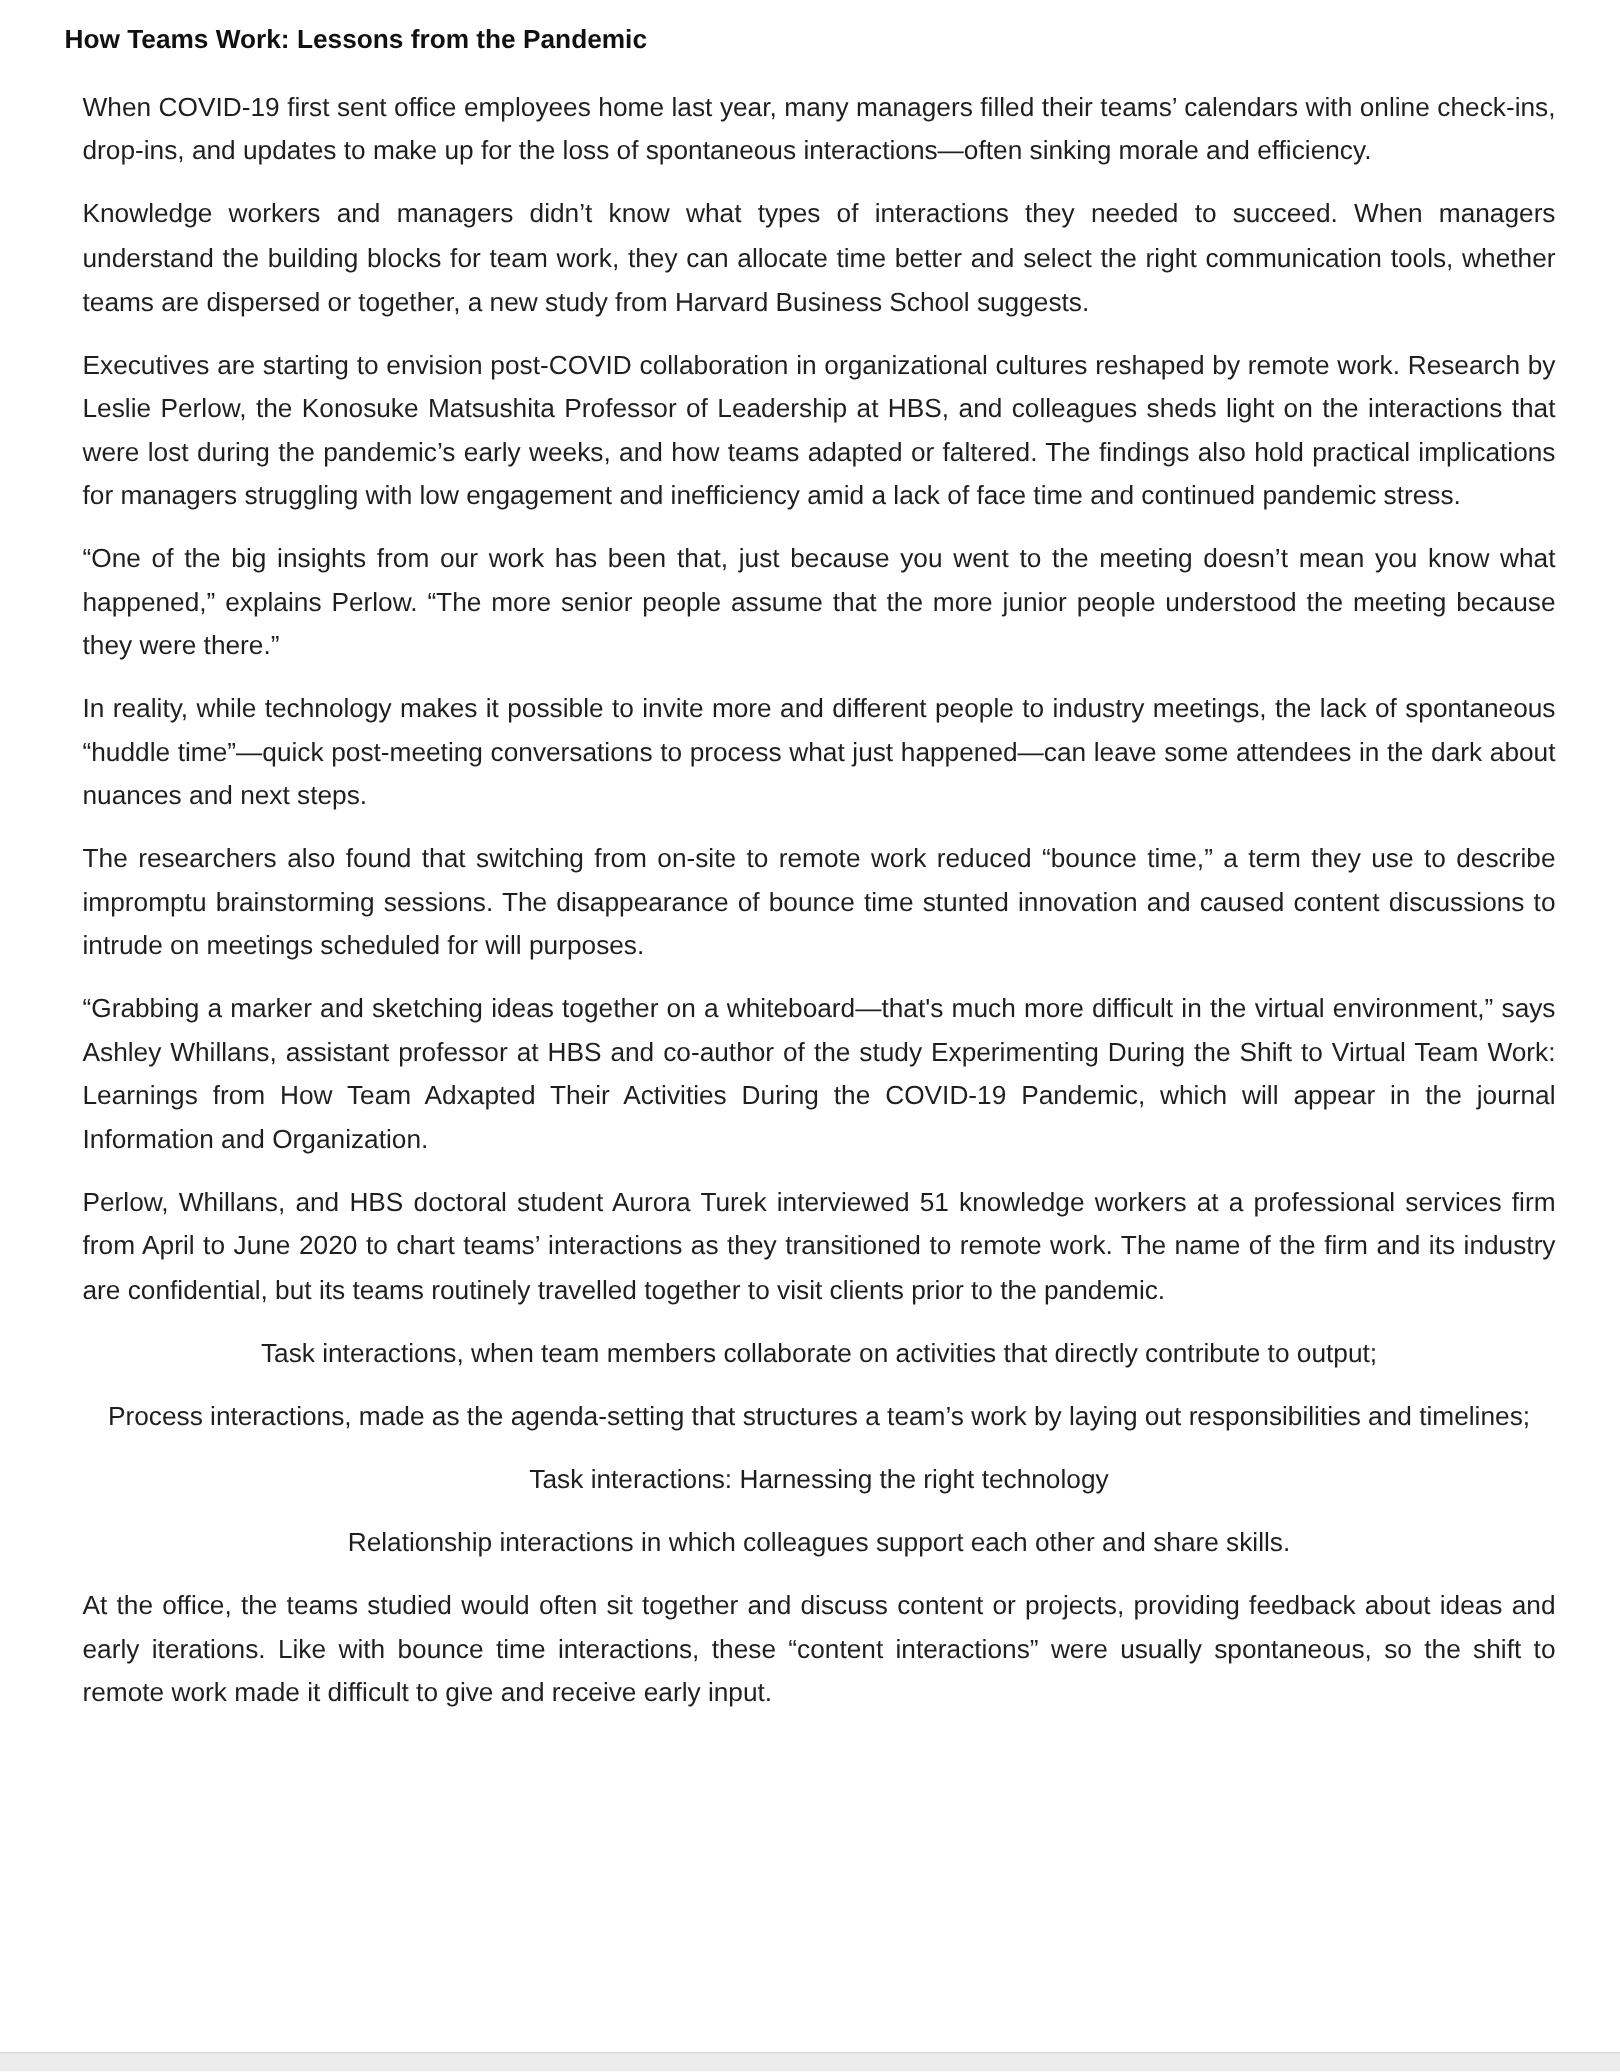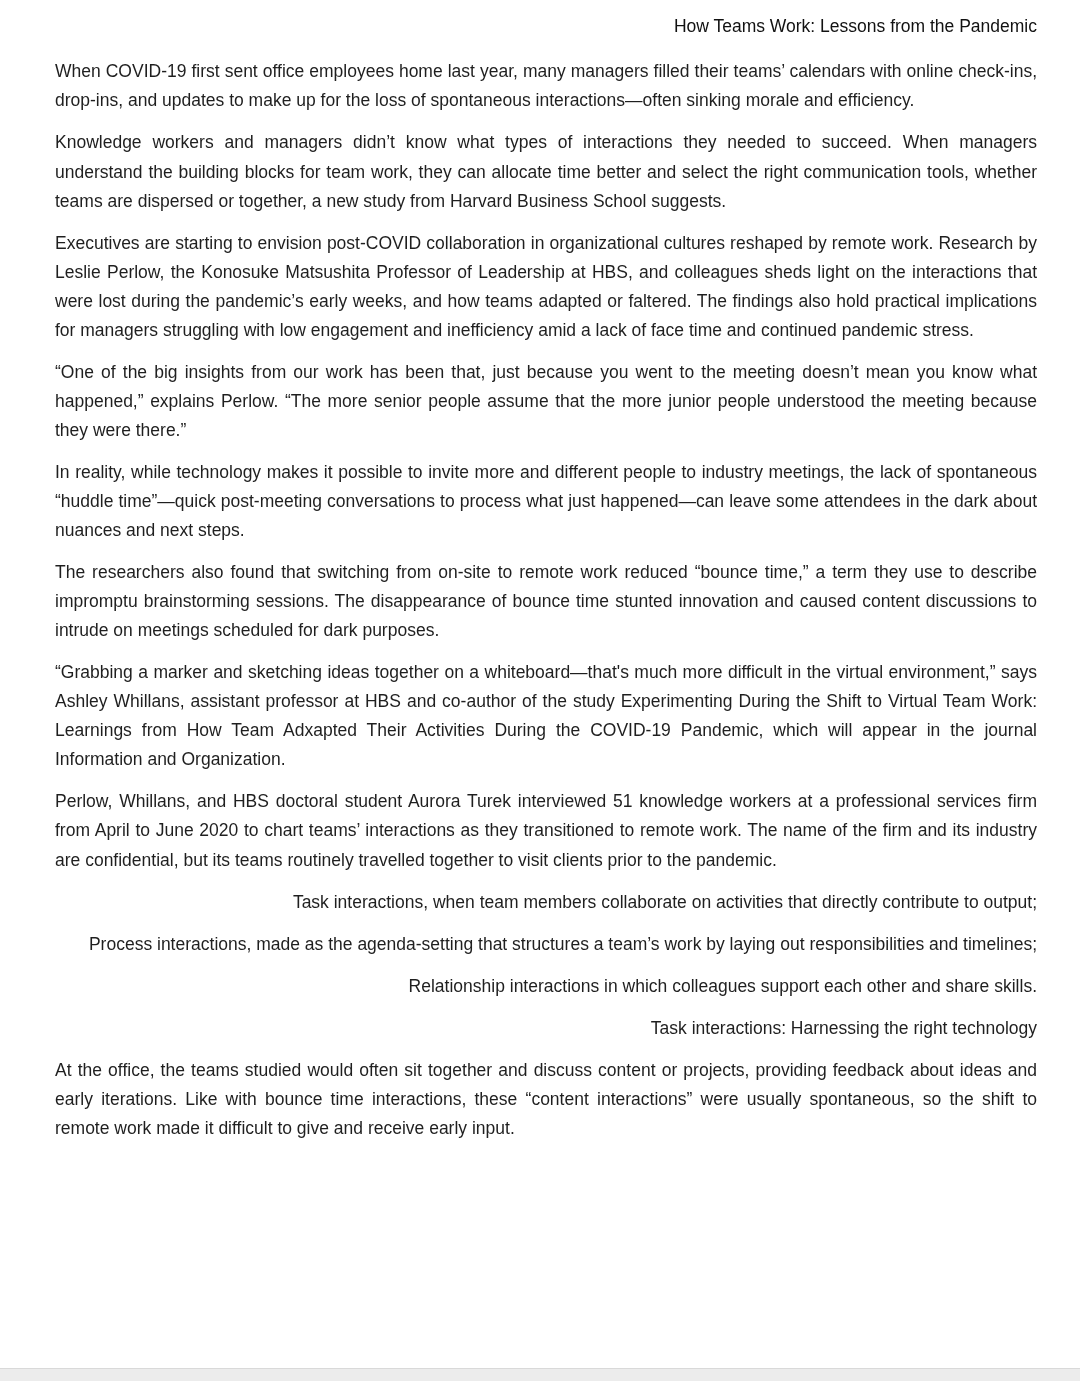--- a/index.html
+++ b/index.html
@@ -16,35 +16,34 @@
   }
   .page {
     box-sizing: border-box;
     width: 1080px;
     min-height: 1381px;
     padding: 14px 43px 40px 43px;
     position: relative;
   }
   .doc-title {
     font-size: 17.5px;
-    font-weight: normal;
+    font-weight: bold;
     line-height: 1.45;
     margin: 0 0 18px 0;
     color: #111111;
-    text-align: right;
   }
   .doc-paragraph {
     font-size: 17.5px;
     line-height: 1.66;
     margin: 0 0 13px 12px;
     text-align: justify;
     color: #1f1f1f;
   }
   .doc-paragraph.single-line {
-    text-align: right;
+    text-align: center;
   }
   .bottom-bar {
     position: absolute;
     left: 0;
     bottom: 0;
     width: 1080px;
     height: 12px;
     background: #ececec;
     border-top: 1px solid #d9d9d9;
   }
@@ -53,23 +52,23 @@
 <body>
 
 <div class="page">
   <h1 class="doc-title">How Teams Work: Lessons from the Pandemic</h1>
 
   <p class="doc-paragraph">When COVID-19 first sent office employees home last year, many managers filled their teams’ calendars with online check-ins, drop-ins, and updates to make up for the loss of spontaneous interactions—often sinking morale and efficiency.</p>
   <p class="doc-paragraph">Knowledge workers and managers didn’t know what types of interactions they needed to succeed. When managers understand the building blocks for team work, they can allocate time better and select the right communication tools, whether teams are dispersed or together, a new study from Harvard Business School suggests.</p>
   <p class="doc-paragraph">Executives are starting to envision post-COVID collaboration in organizational cultures reshaped by remote work. Research by Leslie Perlow, the Konosuke Matsushita Professor of Leadership at HBS, and colleagues sheds light on the interactions that were lost during the pandemic’s early weeks, and how teams adapted or faltered. The findings also hold practical implications for managers struggling with low engagement and inefficiency amid a lack of face time and continued pandemic stress.</p>
   <p class="doc-paragraph">“One of the big insights from our work has been that, just because you went to the meeting doesn’t mean you know what happened,” explains Perlow. “The more senior people assume that the more junior people understood the meeting because they were there.”</p>
   <p class="doc-paragraph">In reality, while technology makes it possible to invite more and different people to industry meetings, the lack of spontaneous “huddle time”—quick post-meeting conversations to process what just happened—can leave some attendees in the dark about nuances and next steps.</p>
-  <p class="doc-paragraph">The researchers also found that switching from on-site to remote work reduced “bounce time,” a term they use to describe impromptu brainstorming sessions. The disappearance of bounce time stunted innovation and caused content discussions to intrude on meetings scheduled for dark purposes.</p>
+  <p class="doc-paragraph">The researchers also found that switching from on-site to remote work reduced “bounce time,” a term they use to describe impromptu brainstorming sessions. The disappearance of bounce time stunted innovation and caused content discussions to intrude on meetings scheduled for will purposes.</p>
   <p class="doc-paragraph">“Grabbing a marker and sketching ideas together on a whiteboard—that's much more difficult in the virtual environment,” says Ashley Whillans, assistant professor at HBS and co-author of the study Experimenting During the Shift to Virtual Team Work: Learnings from How Team Adxapted Their Activities During the COVID-19 Pandemic,  which will appear in the journal Information and Organization.</p>
   <p class="doc-paragraph">Perlow, Whillans, and HBS doctoral student Aurora Turek interviewed 51 knowledge workers at a professional services firm from April to June 2020 to chart teams’ interactions as they transitioned to remote work. The name of the firm and its industry are confidential, but its teams routinely travelled together to visit clients prior to the pandemic.</p>
   <p class="doc-paragraph single-line">Task interactions, when team members collaborate on activities that directly contribute to output;</p>
   <p class="doc-paragraph single-line">Process interactions, made as the agenda-setting that structures a team’s work by laying out responsibilities and timelines;</p>
+  <p class="doc-paragraph single-line">Task interactions: Harnessing the right technology</p>
   <p class="doc-paragraph single-line">Relationship interactions in which colleagues support each other and share skills.</p>
-  <p class="doc-paragraph single-line">Task interactions: Harnessing the right technology</p>
   <p class="doc-paragraph">At the office, the teams studied would often sit together and discuss content or projects, providing feedback about ideas and early iterations. Like with bounce time interactions, these “content interactions” were usually spontaneous, so the shift to remote work made it difficult to give and receive early input.</p>
 
   <div class="bottom-bar"></div>
 </div>
 
 </body></html>

